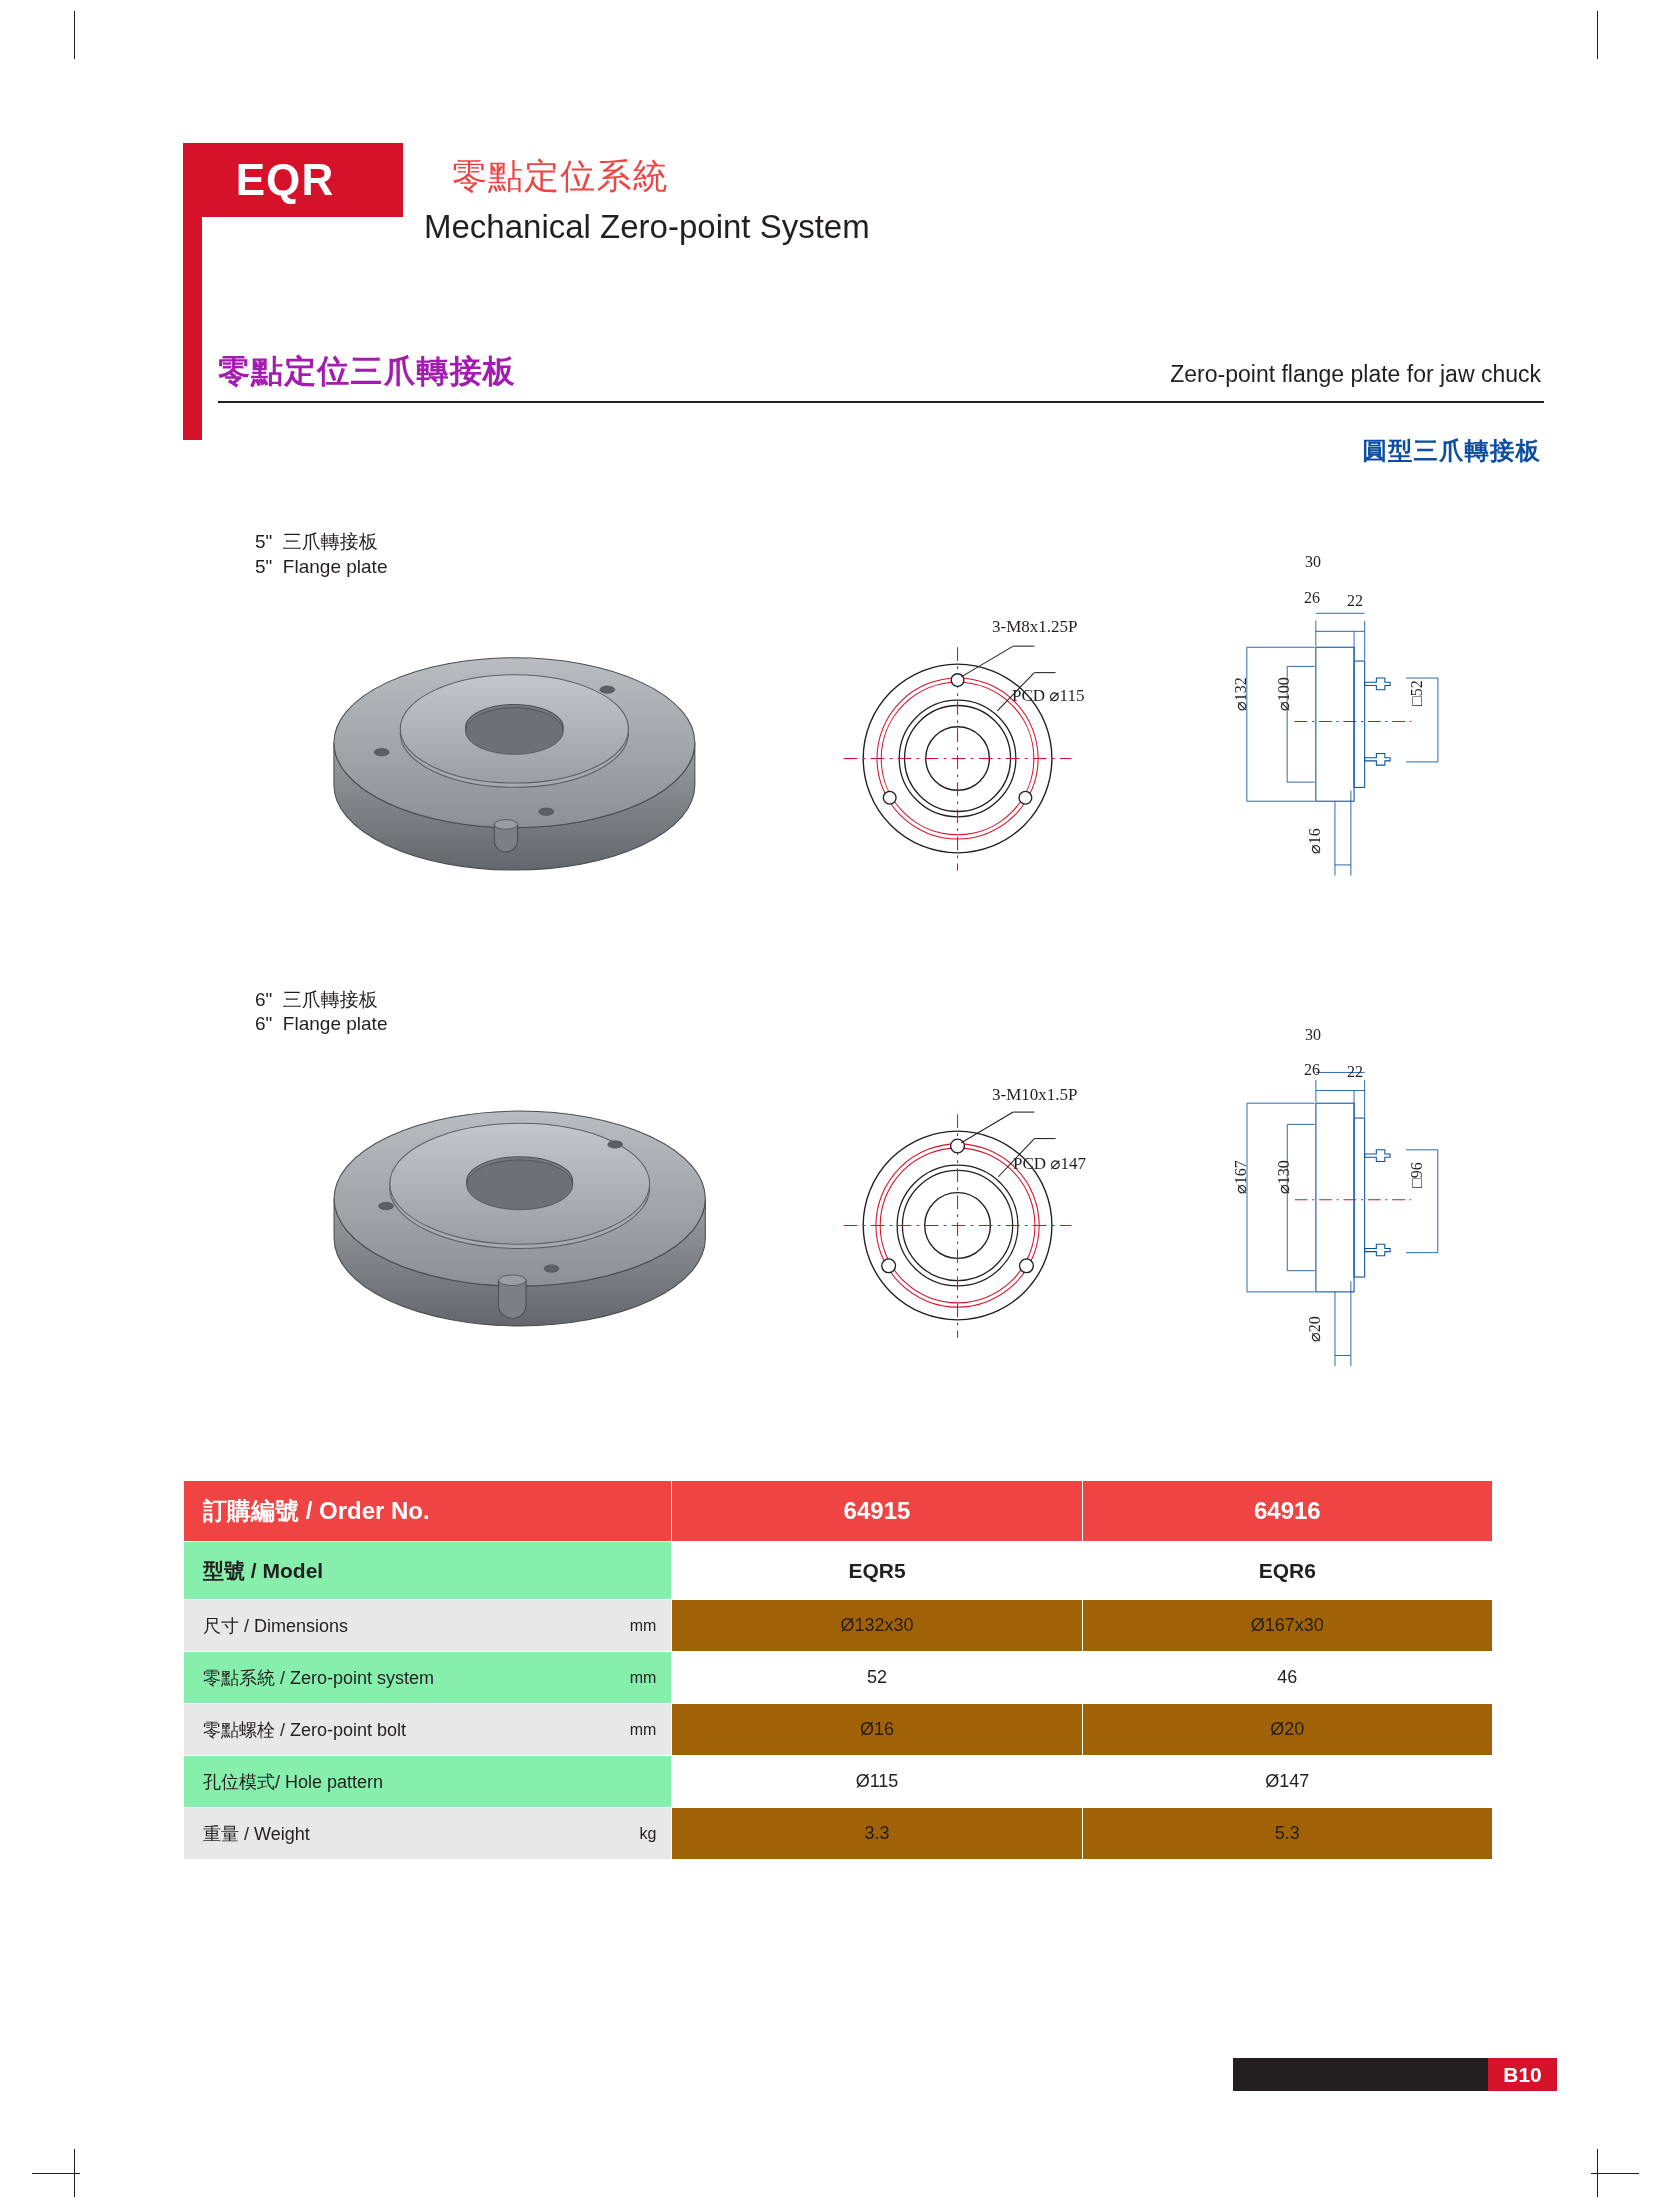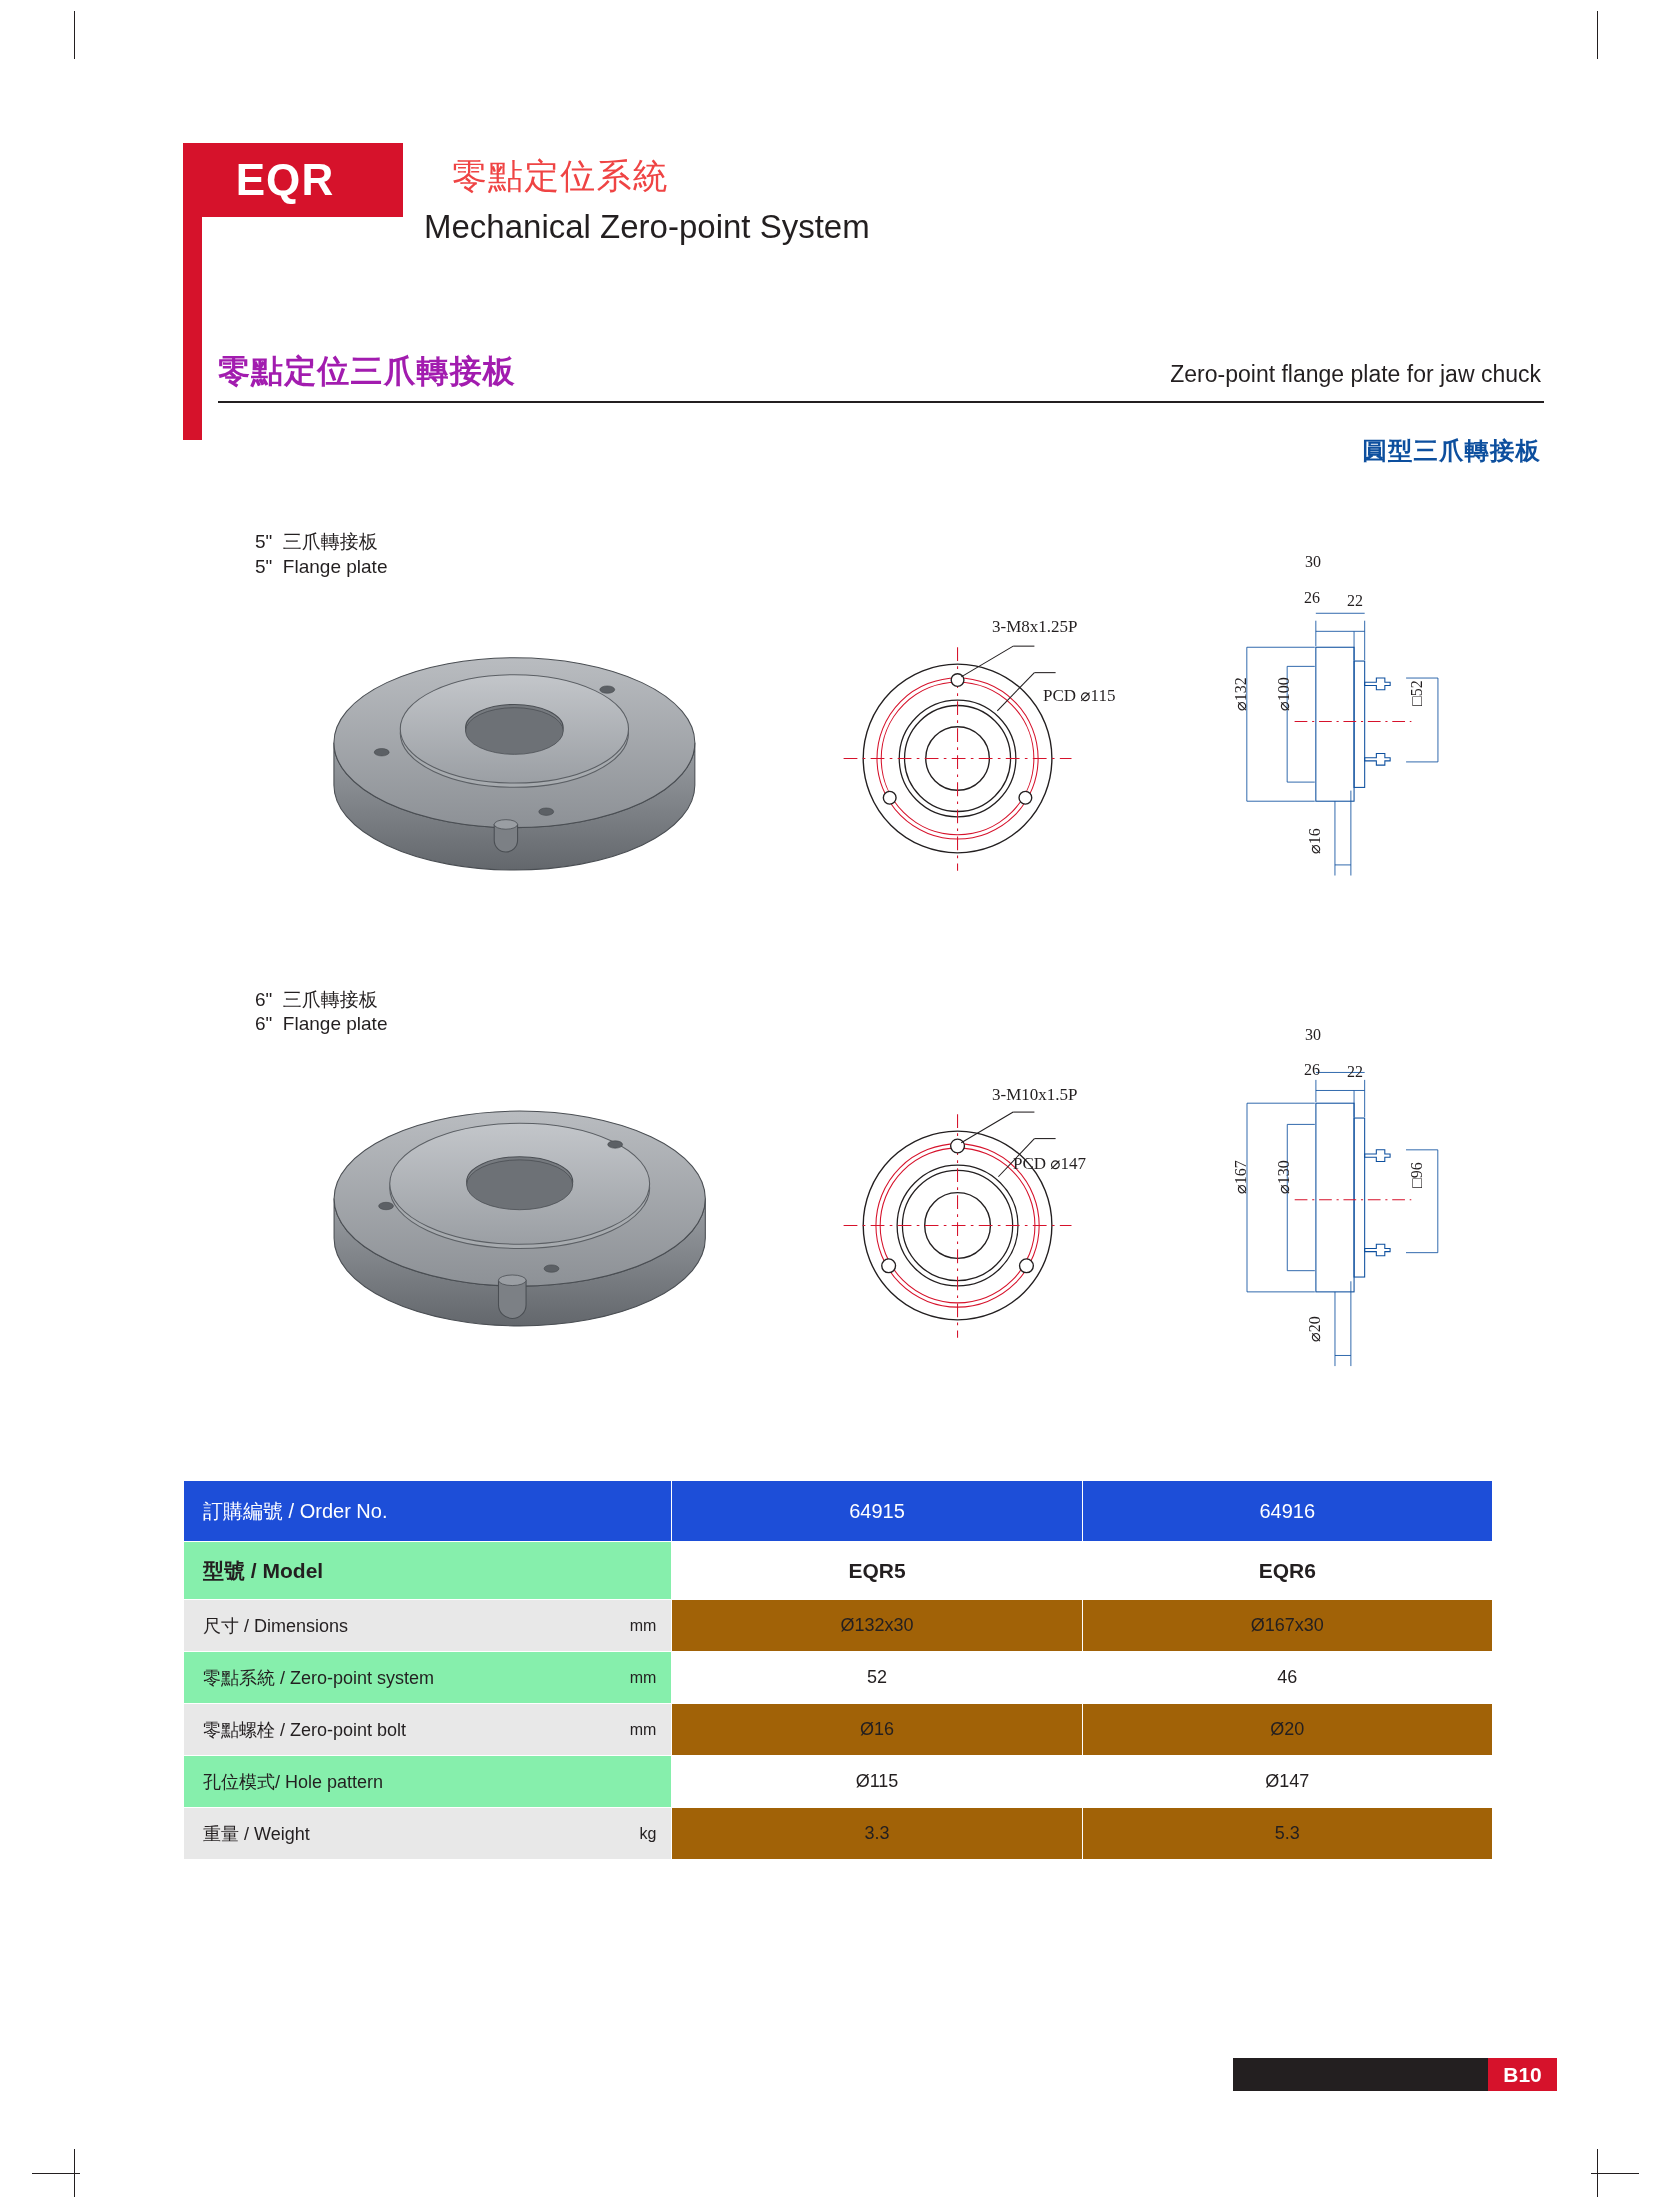--- a/index.html
+++ b/index.html
@@ -30,21 +30,21 @@
 
   
   .fig{position:absolute;}
 
   svg{display:block;}
 
   
   table{position:absolute;left:183px;top:1480px;border-collapse:collapse;width:1310px;
         font-size:18px;color:#231f20;}
   th,td{border:1.1px solid #ffffff;}
-  thead th{background:#1d4ed8;color:#fff;height:58px;font-size:20px;font-weight:normal;}
+  thead th{background:#ef4444;color:#fff;height:58px;font-size:24px;font-weight:bold;}
   .rowlbl{background:#86efac;text-align:left;padding-left:19px;font-size:18px;}
   .rowlbl.alt{background:#e8e8e8;}
   .unit{position:absolute;right:15px;bottom:50%;transform:translateY(50%);font-size:16px;color:#231f20;}
   td.val{text-align:center;background:#ffffff;height:49px;}
   td.val.alt{background:#a16207;}
   tr.model td,tr.model th{height:55px;font-size:21px;font-weight:bold;}
   .lblcell{position:relative;width:477px;}
 
   
   .footer-bar{position:absolute;left:1233px;top:2058px;width:260px;height:33px;background:#231f20;}
@@ -148,21 +148,21 @@
 
   <g stroke="#231f20" stroke-width="2" fill="none">
     <line x1="262" y1="96" x2="360" y2="38"></line>
         <line x1="360" y1="38" x2="400" y2="38"></line>
     <line x1="330" y1="160" x2="400" y2="88"></line>
         <line x1="400" y1="88" x2="440" y2="88"></line>
   </g>
 </svg>
 </div>
 <div class="cap" style="left:992px;top:615px;font-size:17px;font-family:'Liberation Serif',serif;">3-M8x1.25P</div>
-<div class="cap" style="left:999px;top:684px;font-size:17px;font-family:'Liberation Serif',serif;padding-left:44px;">PCD ⌀115</div>
+<div class="cap" style="left:968px;top:684px;font-size:17px;font-family:'Liberation Serif',serif;padding-left:44px;">PCD ⌀115</div>
 
 <div class="fig" style="left:1183px;top:557px;">
 <svg width="340" height="361" viewBox="0 0 640 680">
   <g stroke="#0d4f9e" stroke-width="2" fill="none">
 
     <rect x="250" y="170" width="72" height="290"></rect>
     <rect x="322" y="196" width="20" height="238"></rect>
 
     <g stroke-width="2">
       <path d="M342,236 h22 v-8 h16 v8 h10 v6 h-10 v8 h-16 v-8 h-22 z"></path>

